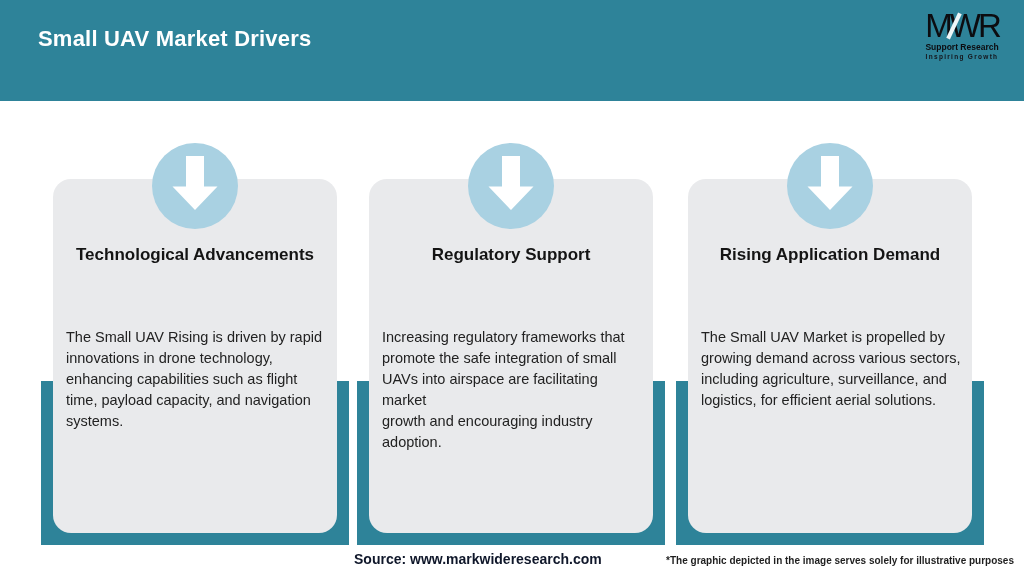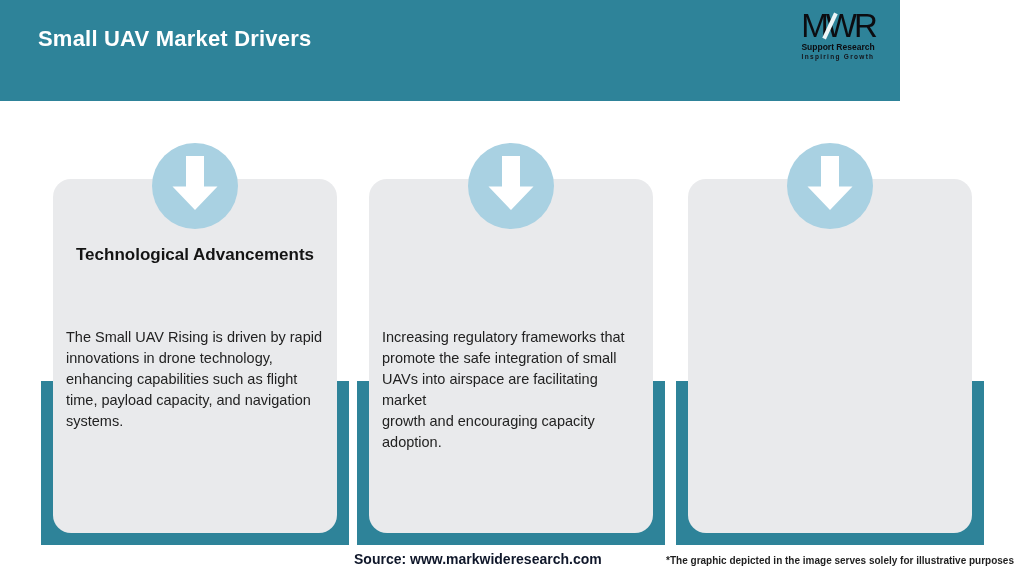--- a/index.html
+++ b/index.html
@@ -10,21 +10,21 @@
     height: 576px;
     background: #ffffff;
     overflow: hidden;
     font-family: "Liberation Sans", sans-serif;
   }
 
   
   .header {
     position: absolute;
     left: 0; top: 0;
-    width: 900px; height: 101px;
+    width: 1024px; height: 101px;
     background: #2e8399;
   }
   .header-title {
     position: absolute;
     left: 38px; top: 26px;
     font-size: 22px;
     font-weight: 700;
     color: #ffffff;
     letter-spacing: 0.2px;
   }
@@ -165,28 +165,34 @@
   <div class="card card-1">
     <div class="card-title">Technological Advancements</div>
     <div class="card-desc">The Small UAV Rising is driven by rapid
 innovations in drone technology,
 enhancing capabilities such as flight
 time, payload capacity, and navigation
 systems.</div>
   </div>
 
   <div class="card card-2">
+    <div class="card-title">Regulatory Support</div>
     <div class="card-desc">Increasing regulatory frameworks that
 promote the safe integration of small
 UAVs into airspace are facilitating market
-growth and encouraging capacity
+growth and encouraging industry
 adoption.</div>
   </div>
 
   <div class="card card-3">
+    <div class="card-title">Rising Application Demand</div>
+    <div class="card-desc">The Small UAV Market is propelled by
+growing demand across various sectors,
+including agriculture, surveillance, and
+logistics, for efficient aerial solutions.</div>
   </div>
 
   <div class="arrow-circle circle-1">
     <svg width="54" height="62" viewBox="0 0 60 64">
       <path d="M20 2 H40 V36 H55 L30 62 L5 36 H20 Z" fill="#ffffff"></path>
     </svg>
   </div>
   <div class="arrow-circle circle-2">
     <svg width="54" height="62" viewBox="0 0 60 64">
       <path d="M20 2 H40 V36 H55 L30 62 L5 36 H20 Z" fill="#ffffff"></path>

